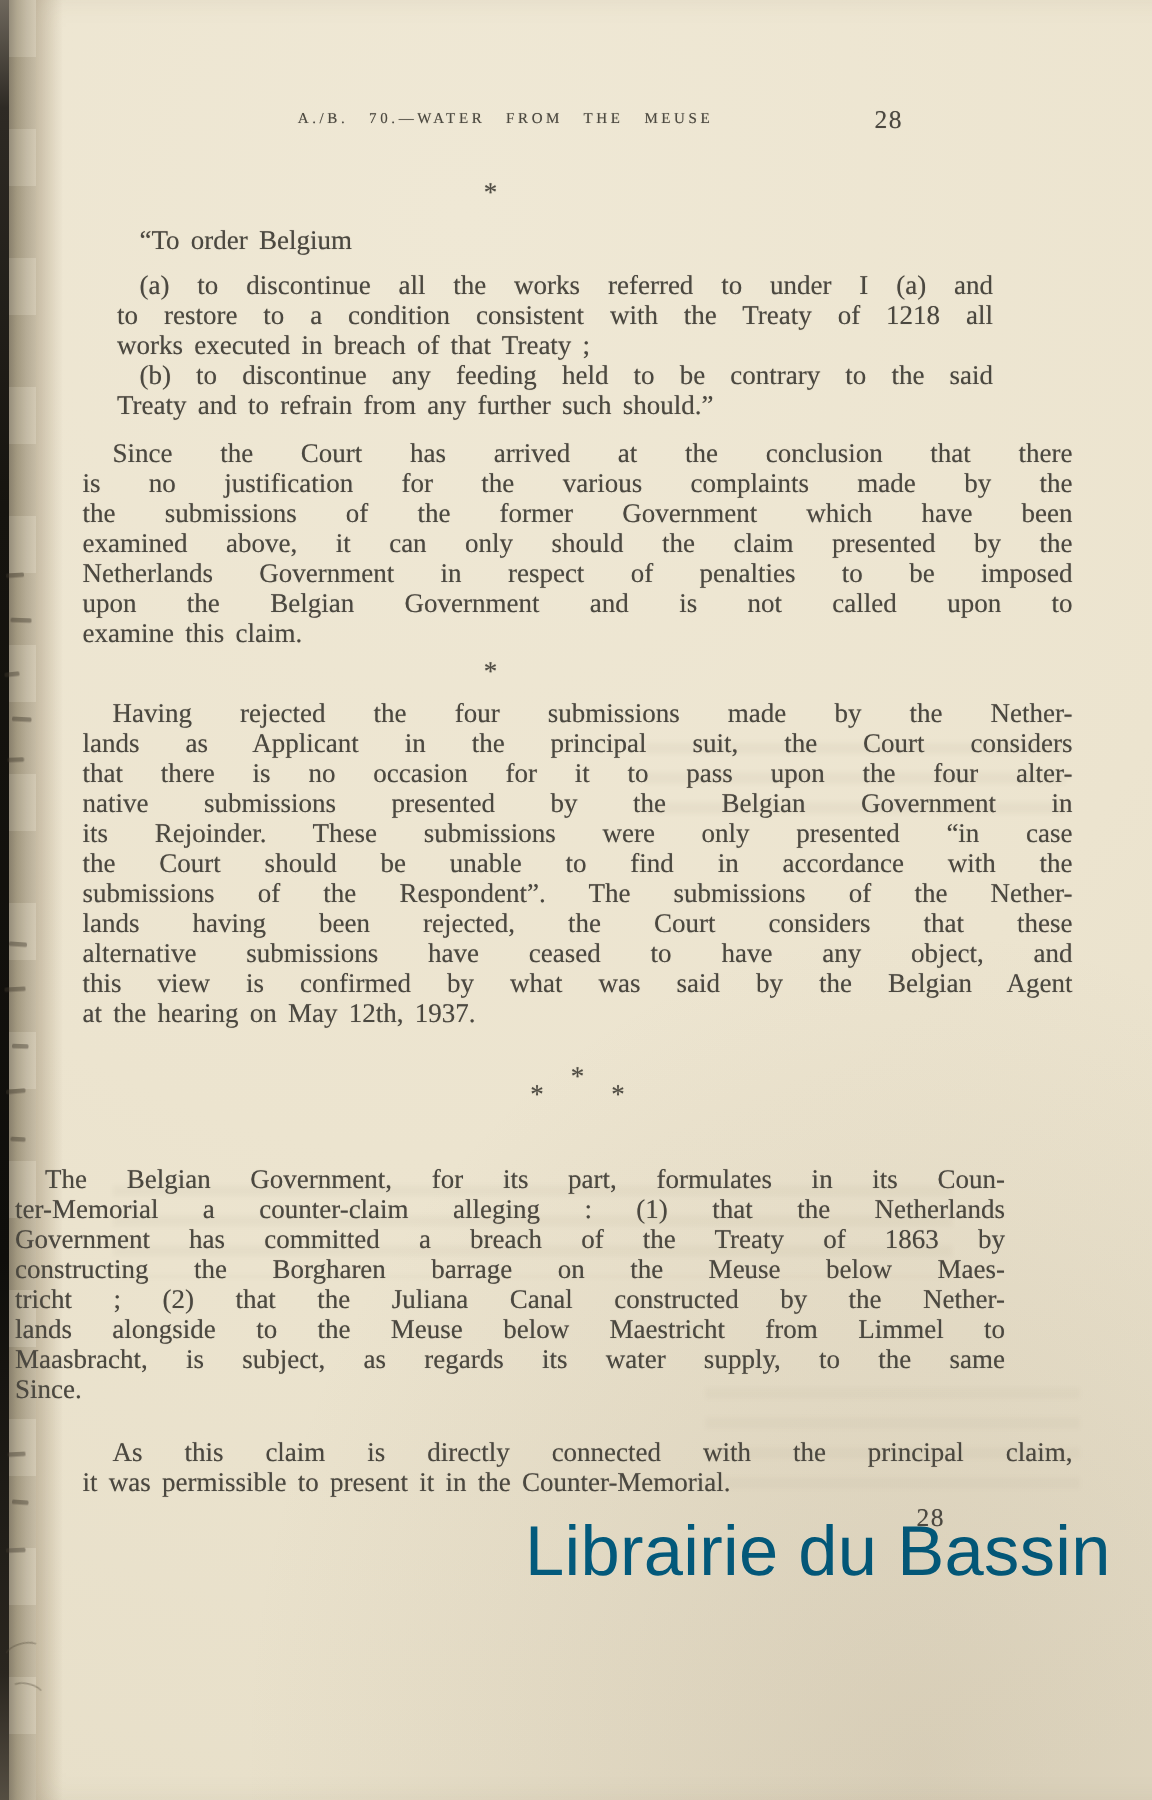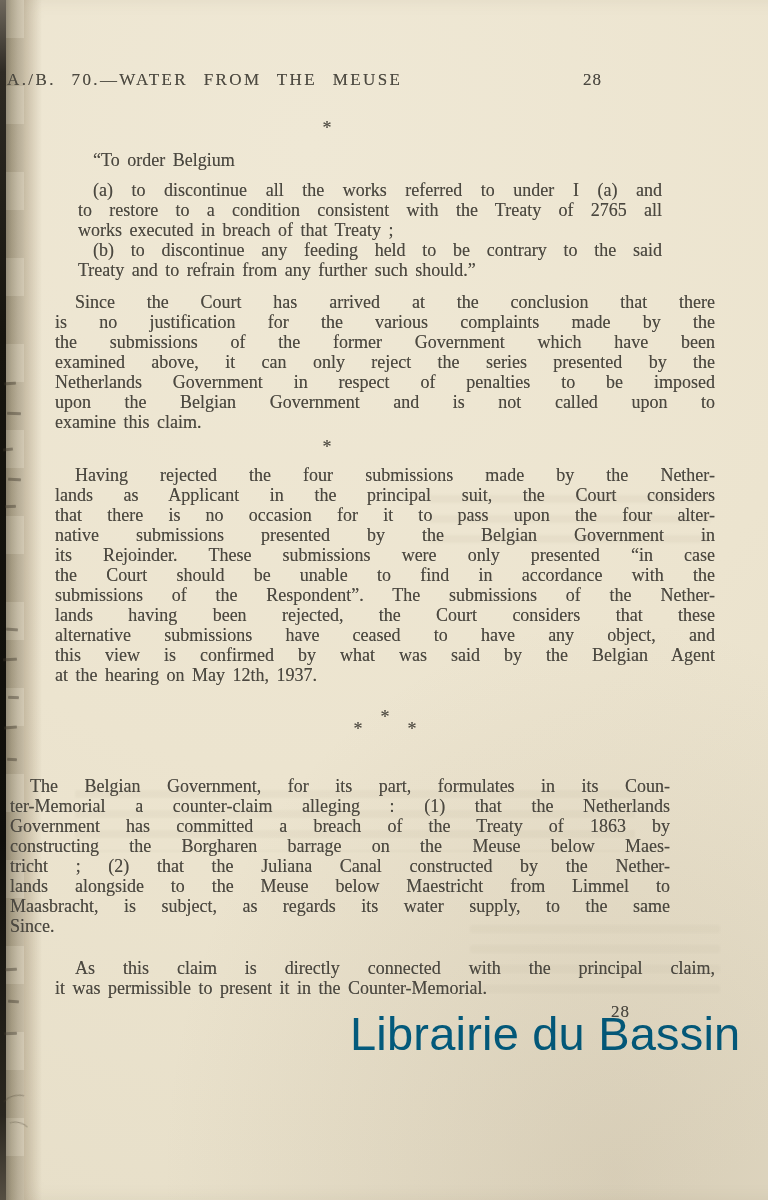--- a/index.html
+++ b/index.html
@@ -32,22 +32,22 @@
   
   .ghost{position:absolute;pointer-events:none;opacity:.5;filter:blur(1.3px);
     background:repeating-linear-gradient(180deg, rgba(120,108,80,.10) 0 8px, rgba(0,0,0,0) 8px 20px);}
 
   
   #column{position:absolute;left:55px;top:0;width:660px;color:#4b4840;
     font-size:18px;line-height:20px;word-spacing:3px;
     text-shadow:0 0 .5px rgba(75,70,60,.55);}
 
   .header{position:relative;padding-top:70px;height:22px;}
-  .h-title{display:block;transform:translateX(-48px);
-    font-size:17px;letter-spacing:2.4px;word-spacing:9px;color:#4d4a41;}
+  .h-title{display:block;text-align:center;transform:translateX(-48px);
+    font-size:10px;letter-spacing:2.4px;word-spacing:9px;color:#4d4a41;}
   .h-num{position:absolute;right:113px;top:70px;font-size:17px;letter-spacing:1px;}
 
   .blk{position:relative;}
   .line{text-align:justify;text-align-last:justify;white-space:normal;}
   .line.endline{text-align-last:left;}
   .line.indent{text-indent:20px;}
   .line.lead{text-align-last:left;text-indent:15px;}
 
   .quote{margin-left:23px;margin-right:53px;}
   .quote .q-lead{margin-bottom:10px;}
@@ -113,33 +113,33 @@
     <div class="header">
       <span class="h-title">A./B. 70.—WATER FROM THE MEUSE</span>
       <span class="h-num">28</span>
     </div>
     <div id="content">
         <div class="blk sep1"><span class="ast">*</span></div>
         <div class="blk quote">
           <div class="line lead endline q-lead">“To order Belgium</div>
           <div class="q-item">
             <div class="line indent">(a) to discontinue all the works referred to under I (a) and</div>
-            <div class="line">to restore to a condition consistent with the Treaty of 2765 all</div>
+            <div class="line">to restore to a condition consistent with the Treaty of 1218 all</div>
             <div class="line endline">works executed in breach of that Treaty ;</div>
           </div>
           <div class="q-item">
             <div class="line indent">(b) to discontinue any feeding held to be contrary to the said</div>
             <div class="line endline">Treaty and to refrain from any further such should.”</div>
           </div>
         </div>
         <div class="blk para">
           <div class="line indent">Since the Court has arrived at the conclusion that there</div>
           <div class="line">is no justification for the various complaints made by the</div>
           <div class="line">the submissions of the former Government which have been</div>
-          <div class="line">examined above, it can only reject the series presented by the</div>
+          <div class="line">examined above, it can only should the claim presented by the</div>
           <div class="line">Netherlands Government in respect of penalties to be imposed</div>
           <div class="line">upon the Belgian Government and is not called upon to</div>
           <div class="line endline">examine this claim.</div>
         </div>
         <div class="blk sep1"><span class="ast">*</span></div>
         <div class="blk para">
           <div class="line indent">Having rejected the four submissions made by the Nether-</div>
           <div class="line">lands as Applicant in the principal suit, the Court considers</div>
           <div class="line">that there is no occasion for it to pass upon the four alter-</div>
           <div class="line">native submissions presented by the Belgian Government in</div>

